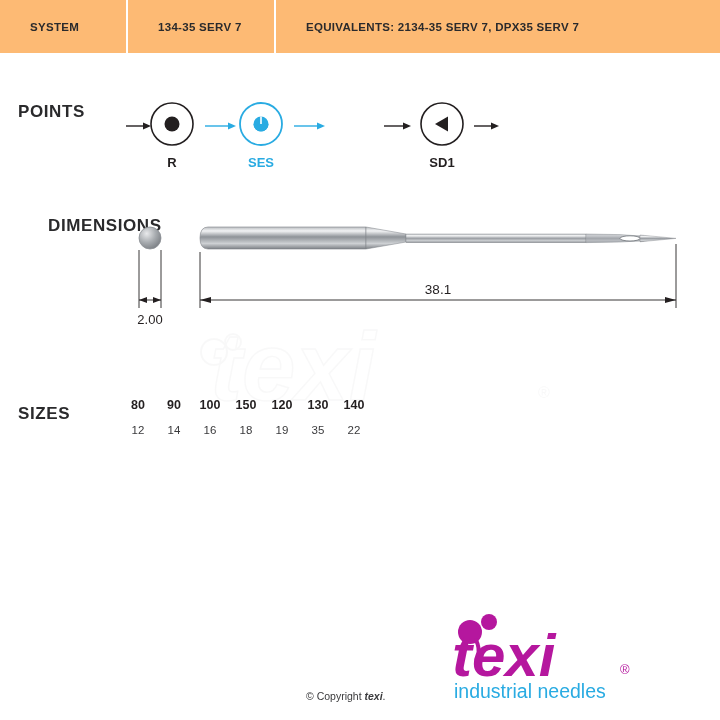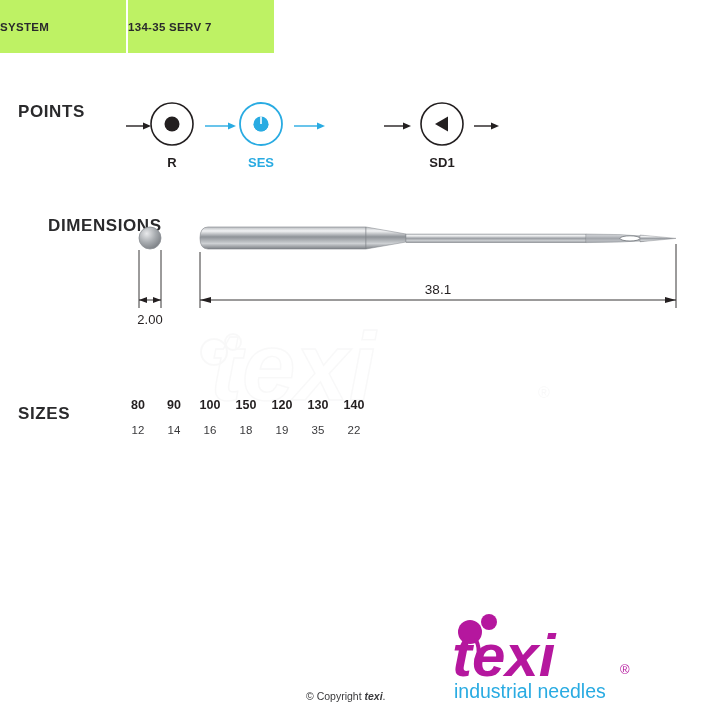--- a/index.html
+++ b/index.html
@@ -18,26 +18,26 @@
 
   
   .header {
     display: flex;
     height: 53px;
     width: 720px;
   }
   .header .cell {
     display: flex;
     align-items: center;
-    background: #bef264;
+    background: #fdba74;
     font-size: 11.5px;
     font-weight: bold;
     letter-spacing: 0.3px;
     color: #2a2a2c;
-    padding-left: 0;
+    padding-left: 30px;
     box-sizing: border-box;
   }
   .cell-system { width: 126px; }
   .cell-name   { width: 146px; margin-left: 2px; }
   .cell-equiv  { width: 444px; margin-left: 2px; font-weight: bold; }
 
   
   .row-label {
     position: absolute;
     font-size: 17px;
@@ -145,20 +145,21 @@
     font-weight: bold;
     font-style: italic;
   }
 </style>
 </head>
 <body>
 
 <div class="header">
   <div class="cell cell-system">SYSTEM</div>
   <div class="cell cell-name">134-35 SERV 7</div>
+  <div class="cell cell-equiv">EQUIVALENTS: 2134-35 SERV 7, DPX35 SERV 7</div>
 </div>
 
 <div class="row-label" id="label-points">POINTS</div>
 <div class="row-label" id="label-dimensions">DIMENSIONS</div>
 <div class="row-label" id="label-sizes">SIZES</div>
 
 <div class="points">
 
   <div class="arrow" style="left:0px;">
     <svg width="26" height="10" viewBox="0 0 26 10">

